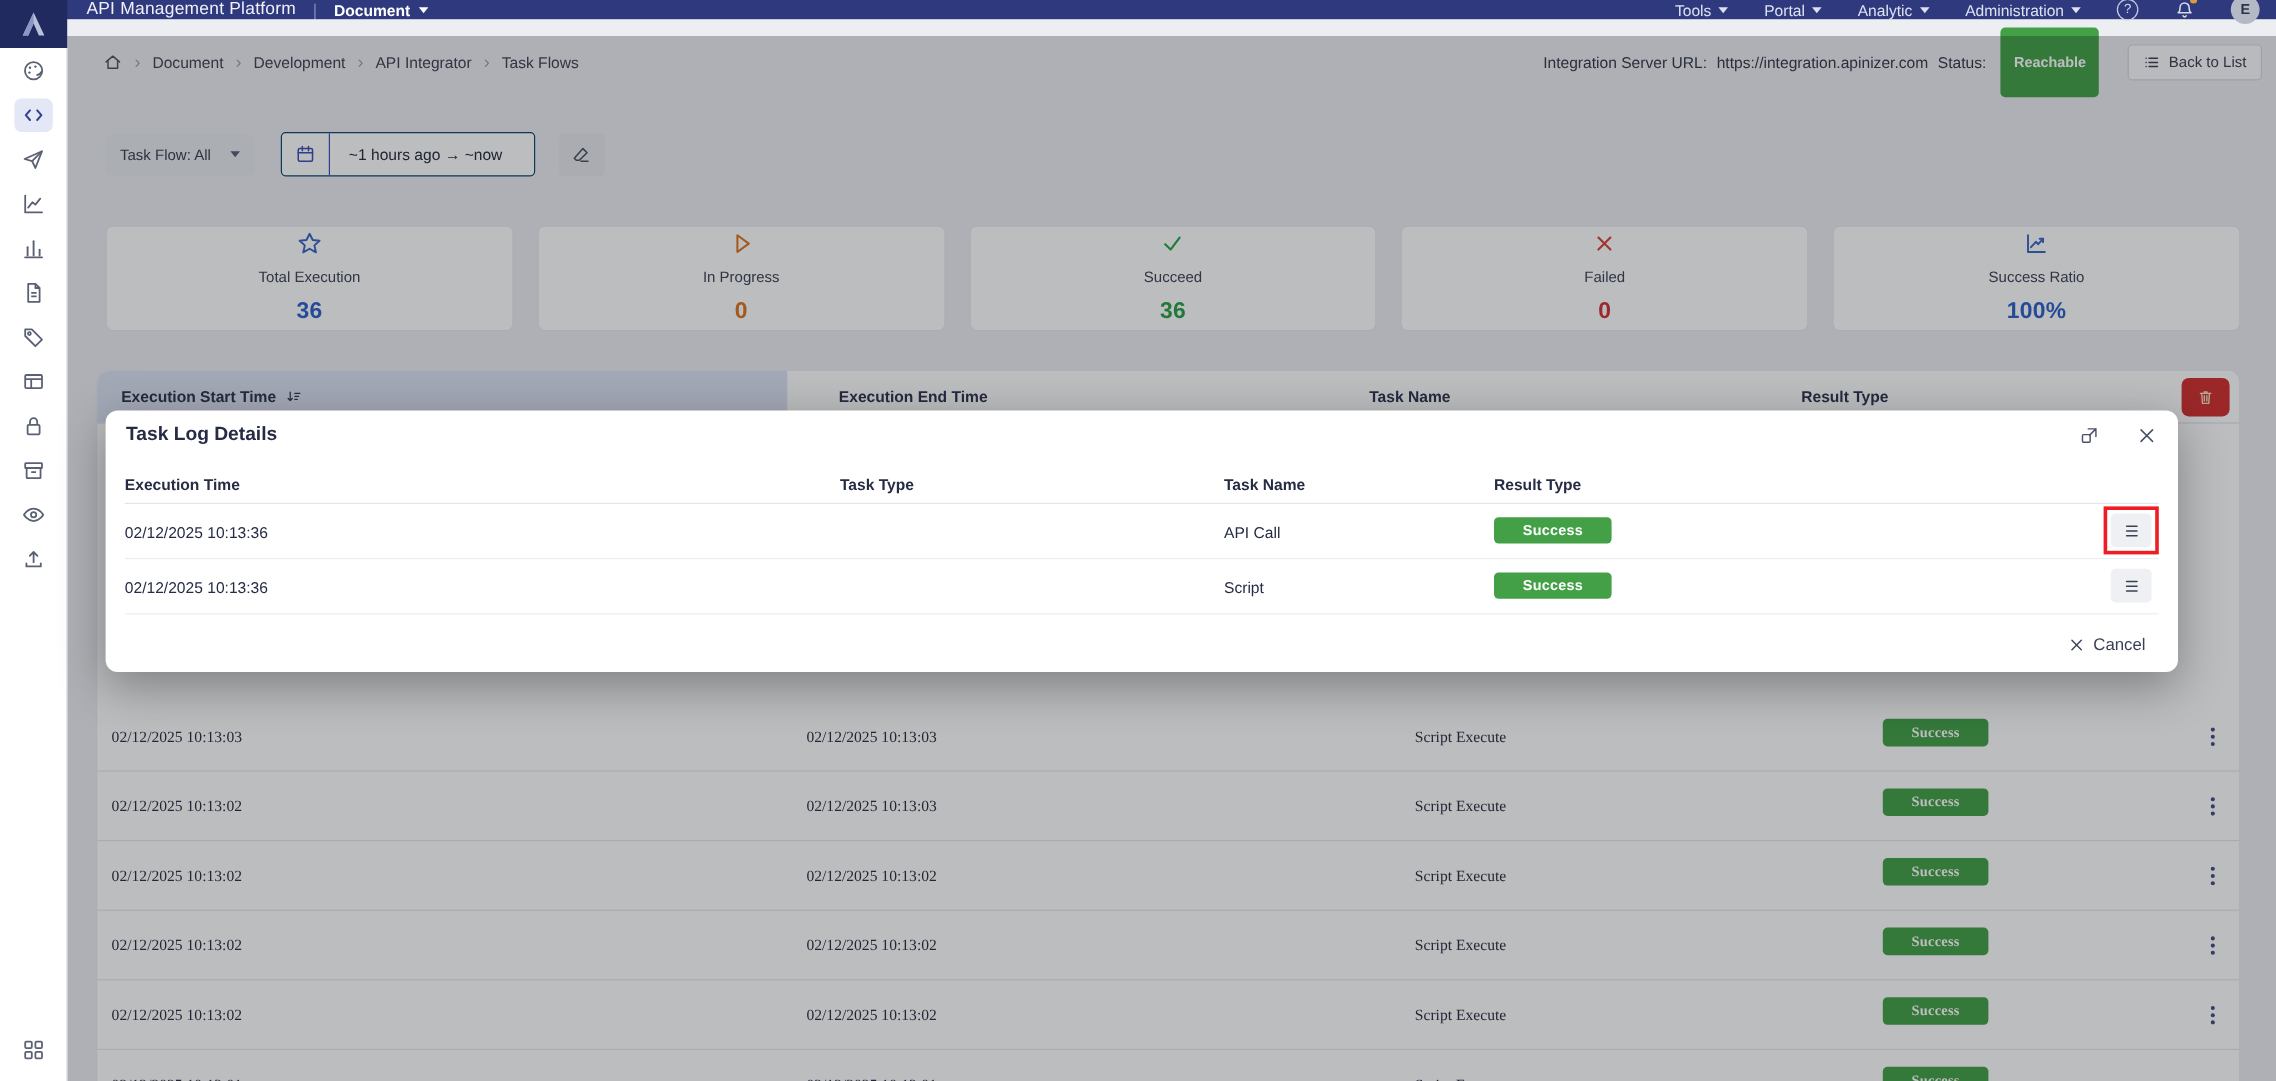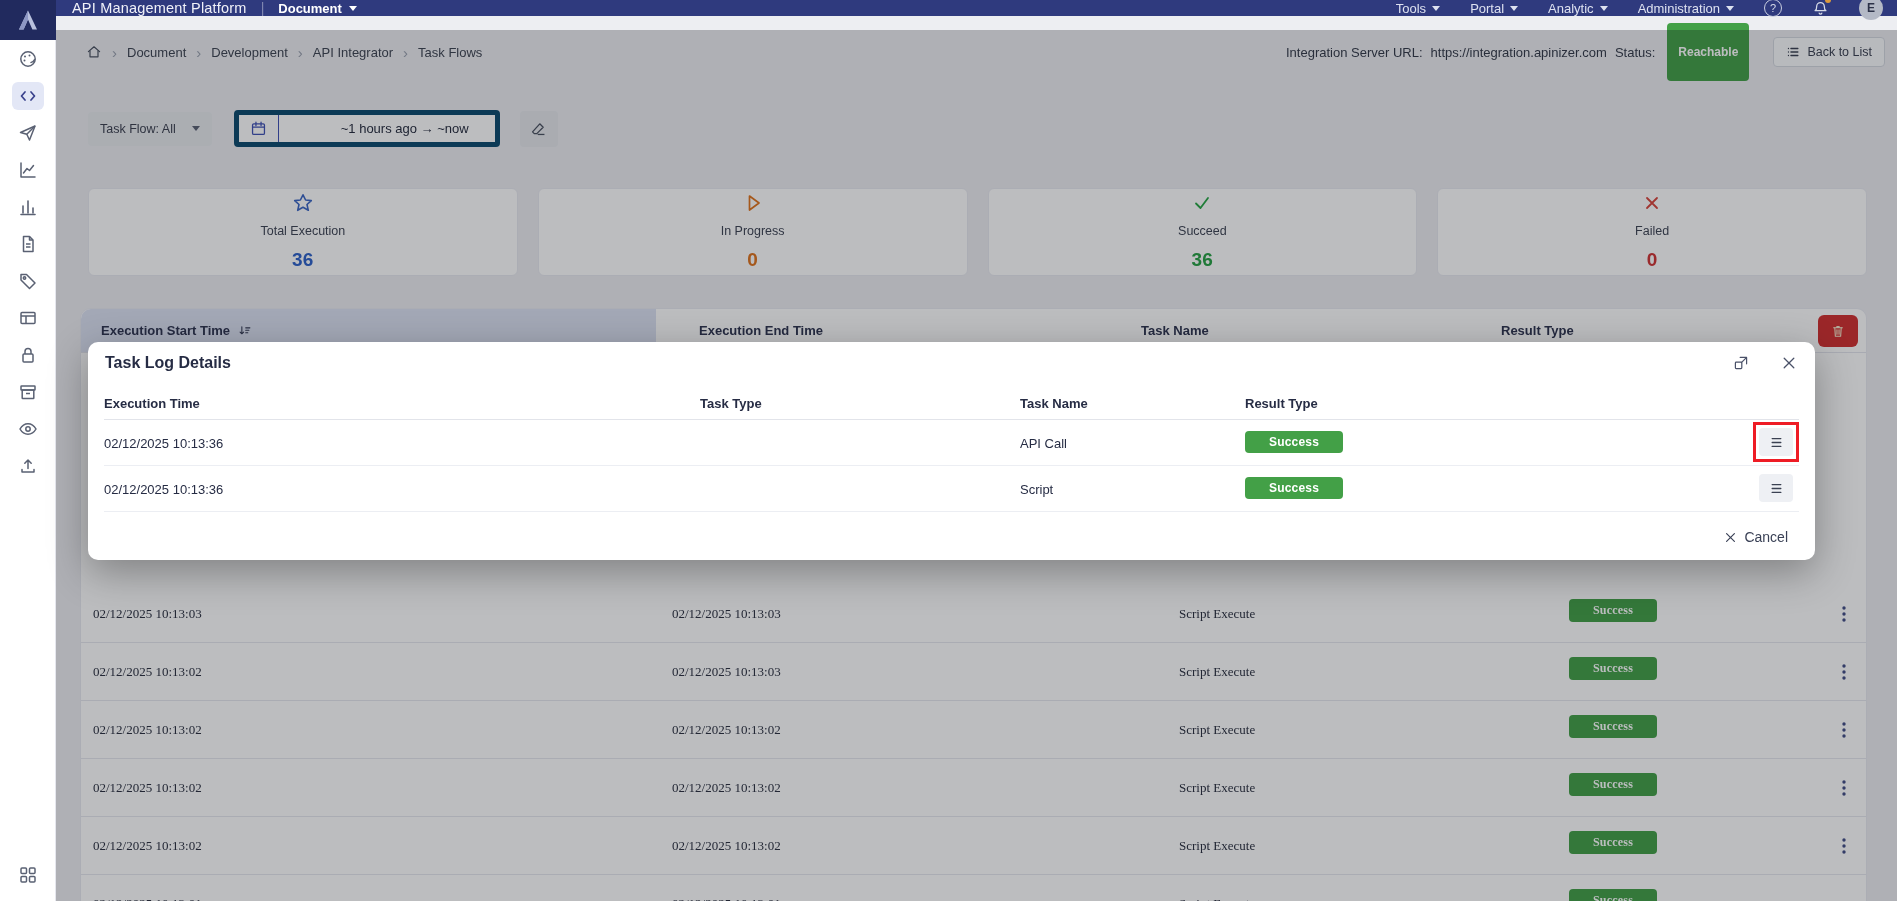--- a/index.html
+++ b/index.html
@@ -46,22 +46,22 @@
   .crumb-sep { color:#9aa0ae; font-size:15px; }
   .crumb-right { margin-left:auto; display:flex; align-items:center; gap:8px; font-size:13px; color:#343a49; white-space:nowrap; }
   .status-badge { background:#43a047; color:#fff; font-size:12px; font-weight:bold; padding:22px 11px; border-radius:4px; margin-left:4px; }
   .back-btn { margin-left:16px; height:30px; display:flex; align-items:center; gap:7px; background:#fafbfc;
     border:1px solid #d5d8e0; border-radius:4px; padding:0 12px; font-size:12.5px; color:#3b4152; cursor:pointer; }
 
   
   .filter-row { position:absolute; top:110px; left:88px; display:flex; align-items:center; z-index:1; }
   .tf-select { height:34px; background:#e8eaee; border-radius:4px; display:flex; align-items:center; gap:16px;
     padding:0 12px; font-size:12.5px; color:#3c4150; cursor:pointer; }
-  .date-group { margin-left:22px; height:37px; border:5px solid #0c4a6e; border-radius:4px; background:#fff;
-    display:flex; align-items:stretch; overflow:hidden;gap:46px; }
+  .date-group { margin-left:22px; height:37px; border:1px solid #0c4a6e; border-radius:4px; background:#fff;
+    display:flex; align-items:stretch; overflow:hidden; }
   .date-cal { width:40px; display:flex; align-items:center; justify-content:center;
     border-right:1px solid #3f51b5; color:#3f51b5; cursor:pointer; }
   .date-text { display:flex; align-items:center; padding:0 16px; font-size:13px; color:#262c3e; min-width:170px; cursor:text; }
   .erase-btn { margin-left:20px; width:38px; height:36px; background:#e6e8ec; border-radius:4px;
     display:flex; align-items:center; justify-content:center; color:#4a5160; cursor:pointer; }
 
   
   .cards { position:absolute; top:188px; left:88px; right:30px; display:flex; gap:20px; z-index:1; }
   .card { flex:1; height:88px; background:#fff; border:1px solid #e8e9f0; border-radius:6px;
     display:flex; flex-direction:column; align-items:center; justify-content:center; gap:11px; }
@@ -323,20 +323,29 @@
     </svg>
     <span class="card-label">Succeed</span>
     <span class="card-value v-green">36</span>
   </div>
   <div class="card">
     <svg class="ic-red" width="20" height="20" viewBox="0 0 20 20" fill="none" stroke="currentColor" stroke-width="1.8" stroke-linecap="round">
       <path d="M5 5l10 10M15 5L5 15"></path>
     </svg>
     <span class="card-label">Failed</span>
     <span class="card-value v-red">0</span>
+  </div>
+  <div class="card">
+    <svg class="ic-blue" width="20" height="20" viewBox="0 0 20 20" fill="none" stroke="currentColor" stroke-width="1.6" stroke-linecap="round" stroke-linejoin="round">
+      <path d="M3 3v14h14"></path>
+        <polyline points="5.5,13 9.5,8.5 11.5,10.5 15.5,6"></polyline>
+        <path d="M12.7 6h2.8v2.8"></path>
+    </svg>
+    <span class="card-label">Success Ratio</span>
+    <span class="card-value v-blue">100%</span>
   </div>
 </div>
 
 <div class="bg-table">
   <div class="bt-header">
     <div class="bt-tint"></div>
     <span class="bh bh1">
       <span>Execution Start Time</span>
       <svg width="14" height="14" viewBox="0 0 20 20" fill="none" stroke="#333a54" stroke-width="1.5" stroke-linecap="round" stroke-linejoin="round">
         <path d="M5.5 4v10M3 11.5 5.5 14 8 11.5"></path>

